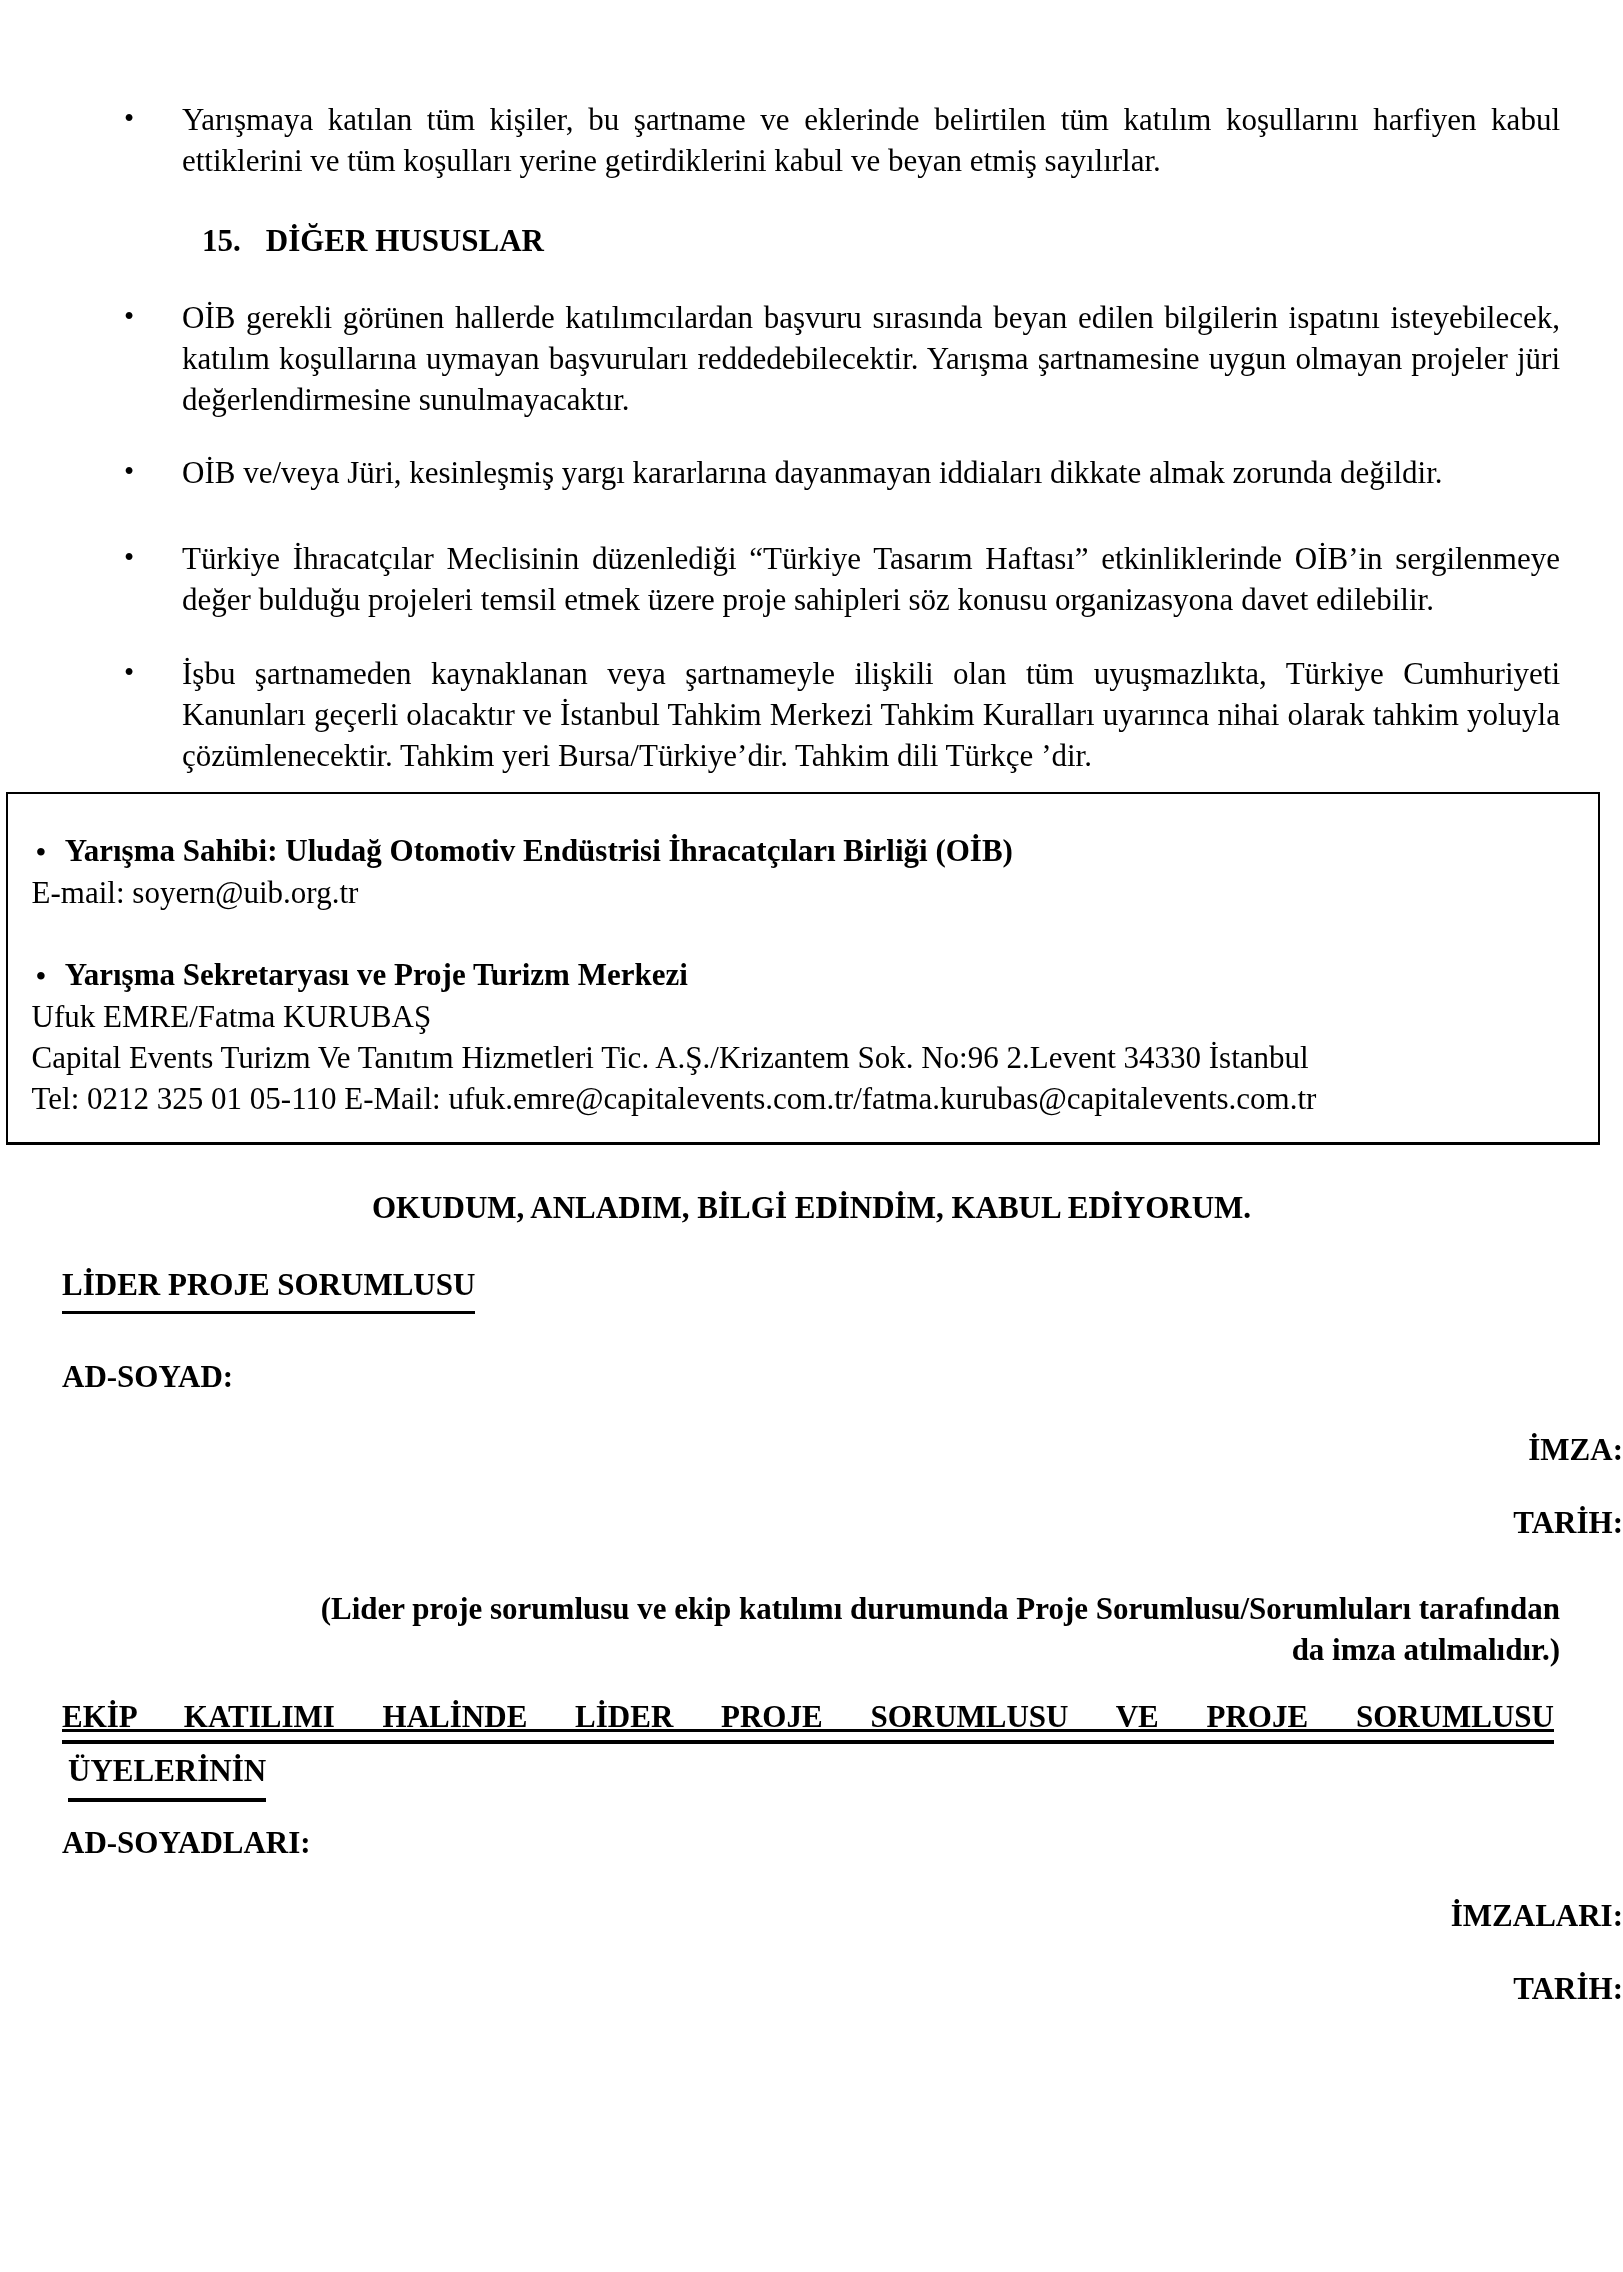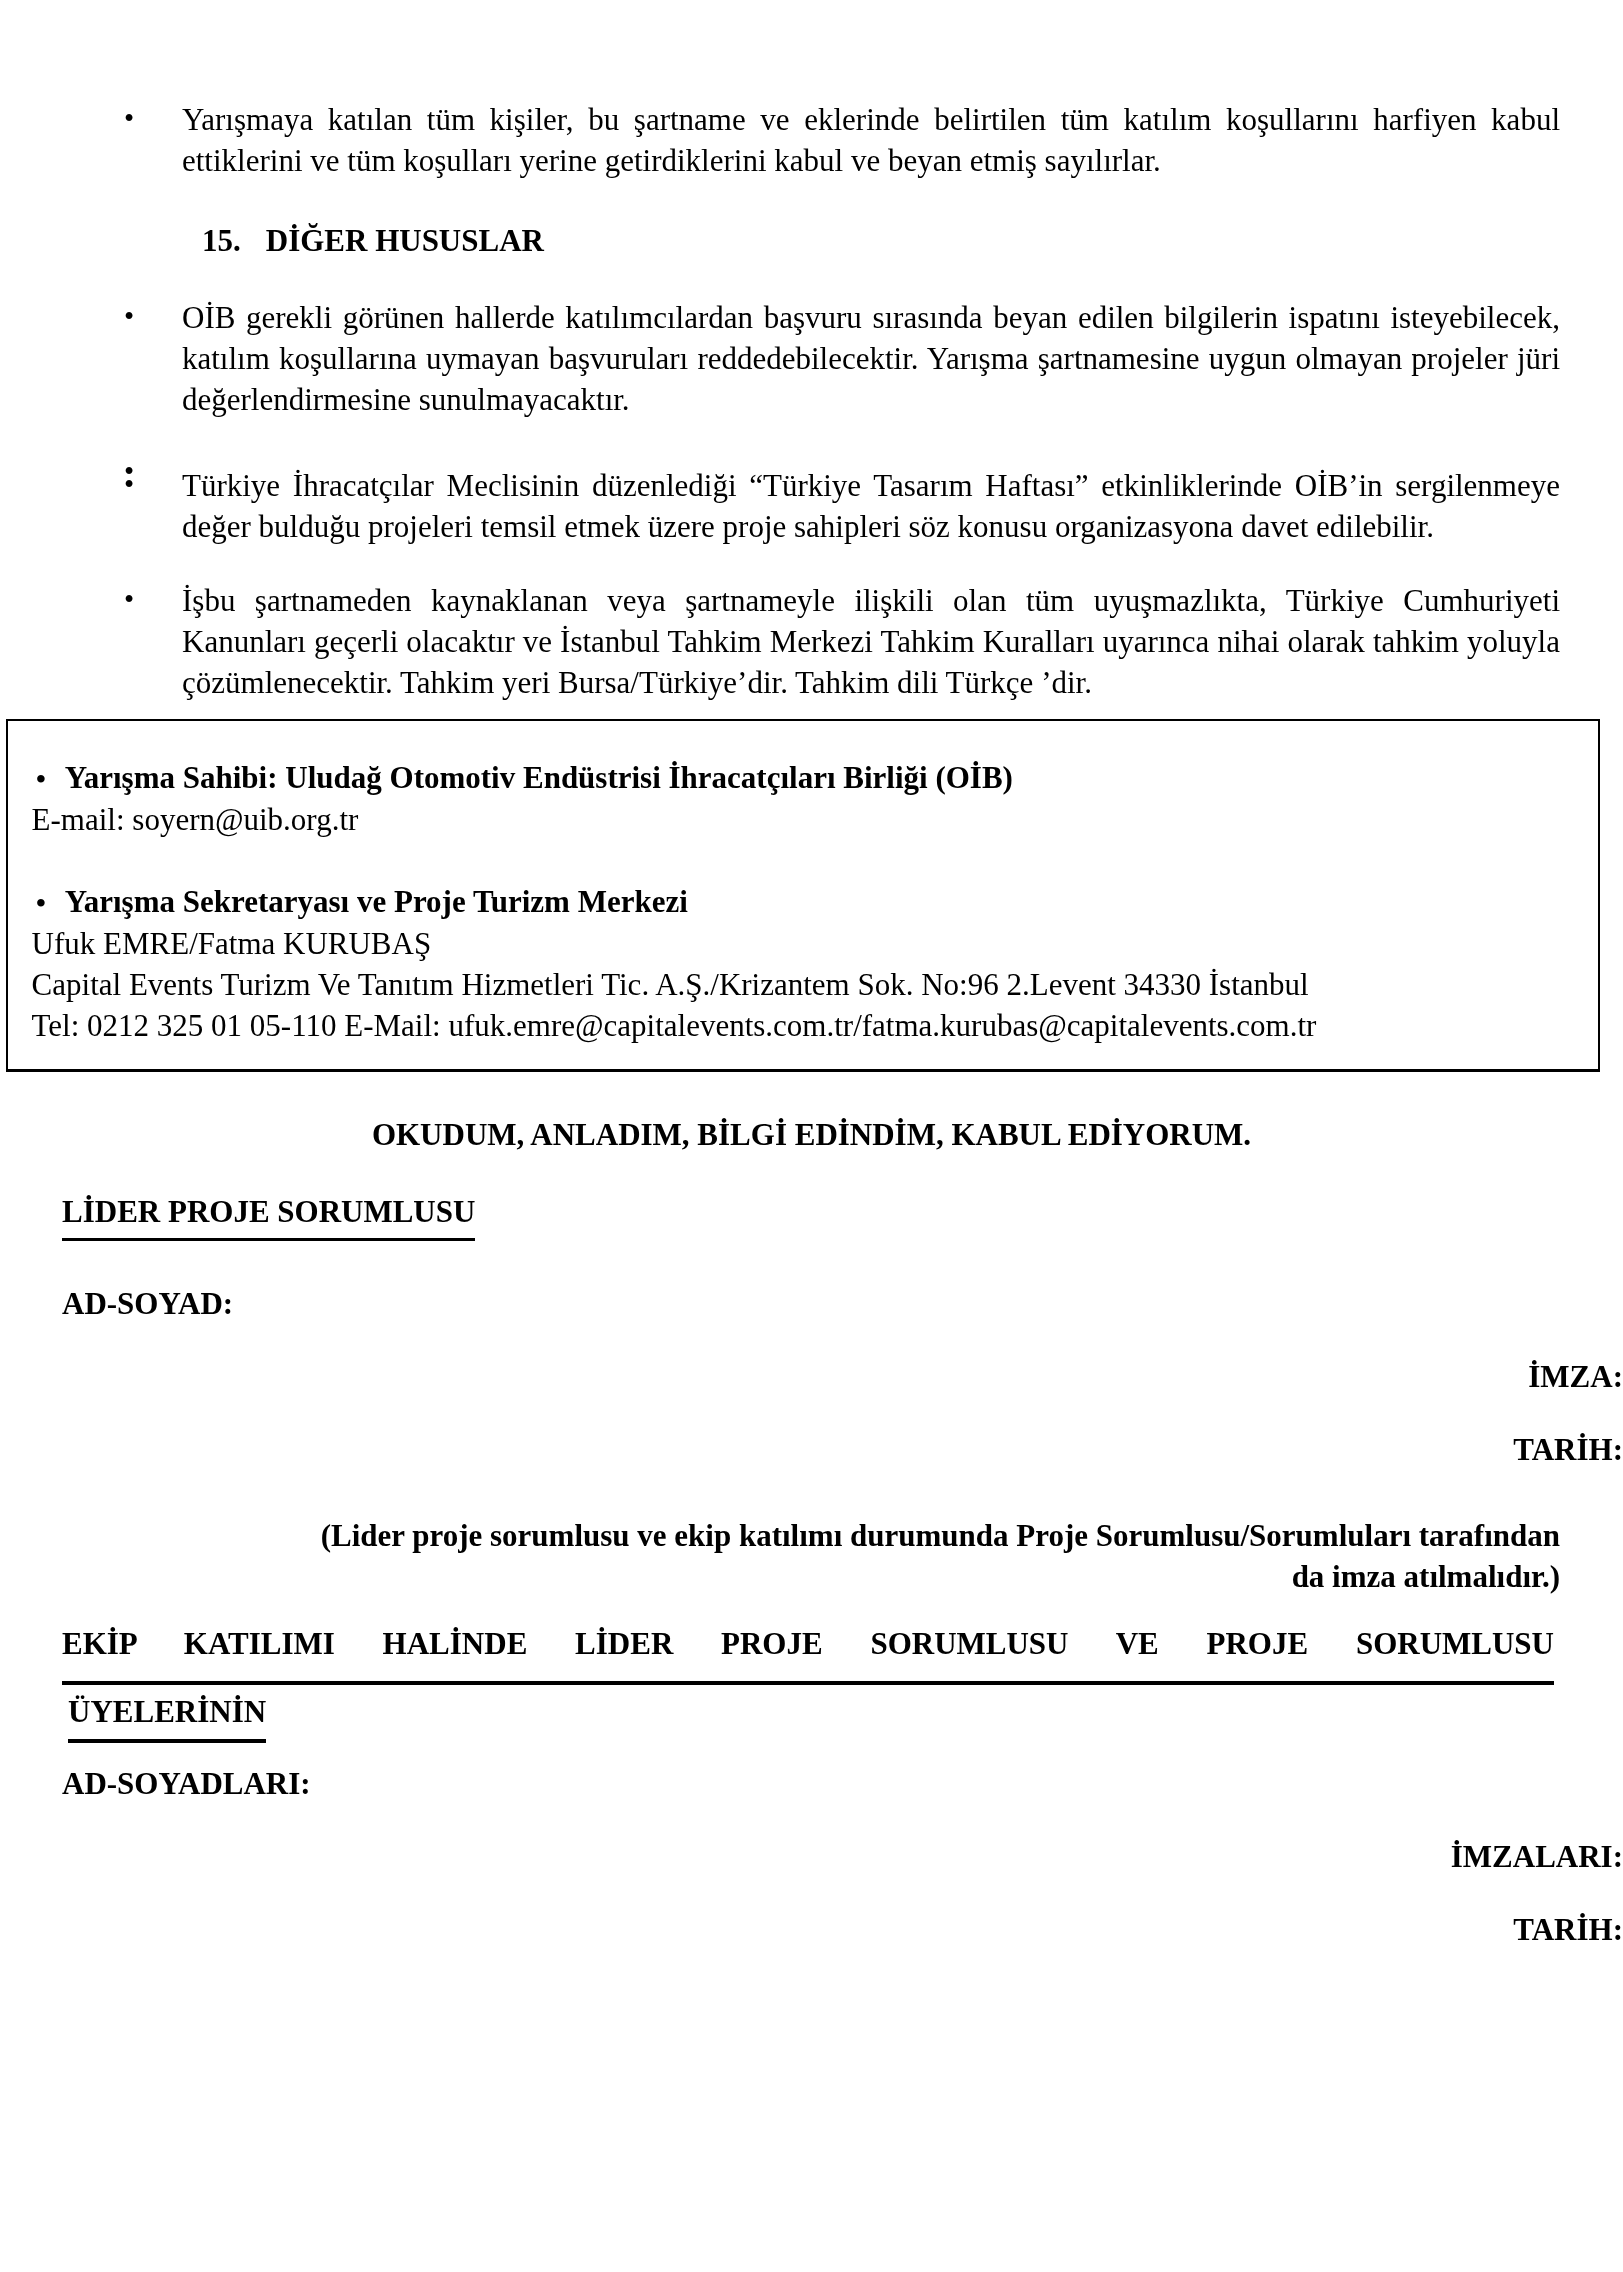--- a/index.html
+++ b/index.html
@@ -89,21 +89,22 @@
   
   .team-heading {
     margin:26px 69px 0 62px;
     font-weight:bold;
   }
   .team-line1 {
     display:block;
     text-align:justify;
     text-align-last:justify;
     border-bottom:4.4px solid #000;
-    padding-bottom:17px;
+    padding-bottom:3px;
+    text-decoration:underline;
   }
   .team-line2 {
     display:inline-block;
     border-bottom:4.4px solid #000;
     padding-bottom:7.3px;
     margin-top:5.8px;
     margin-left:6px;
   }
   .tf-gap1 { margin-top:20.4px; }
 </style>
@@ -120,20 +121,21 @@
   <div class="h15">
     <span class="hnum">15.</span><span class="htitle">DİĞER HUSUSLAR</span>
   </div>
 
   <div class="bullet b1">
     <span class="marker">•</span>
     <span>OİB gerekli görünen hallerde katılımcılardan başvuru sırasında beyan edilen bilgilerin ispatını isteyebilecek, katılım koşullarına uymayan başvuruları reddedebilecektir. Yarışma şartnamesine uygun olmayan projeler jüri değerlendirmesine sunulmayacaktır.</span>
   </div>
   <div class="bullet b2">
     <span class="marker">•</span>
+    <span>OİB ve/veya Jüri, kesinleşmiş yargı kararlarına dayanmayan iddiaları dikkate almak zorunda değildir.</span>
   </div>
   <div class="bullet b3">
     <span class="marker">•</span>
     <span>Türkiye İhracatçılar Meclisinin düzenlediği “Türkiye Tasarım Haftası” etkinliklerinde OİB’in sergilenmeye değer bulduğu projeleri temsil etmek üzere proje sahipleri söz konusu organizasyona davet edilebilir.</span>
   </div>
   <div class="bullet b4">
     <span class="marker">•</span>
     <span>İşbu şartnameden kaynaklanan veya şartnameyle ilişkili olan tüm uyuşmazlıkta, Türkiye Cumhuriyeti Kanunları geçerli olacaktır ve İstanbul Tahkim Merkezi Tahkim Kuralları uyarınca nihai olarak tahkim yoluyla çözümlenecektir. Tahkim yeri Bursa/Türkiye’dir. Tahkim dili Türkçe ’dir.</span>
   </div>
 

